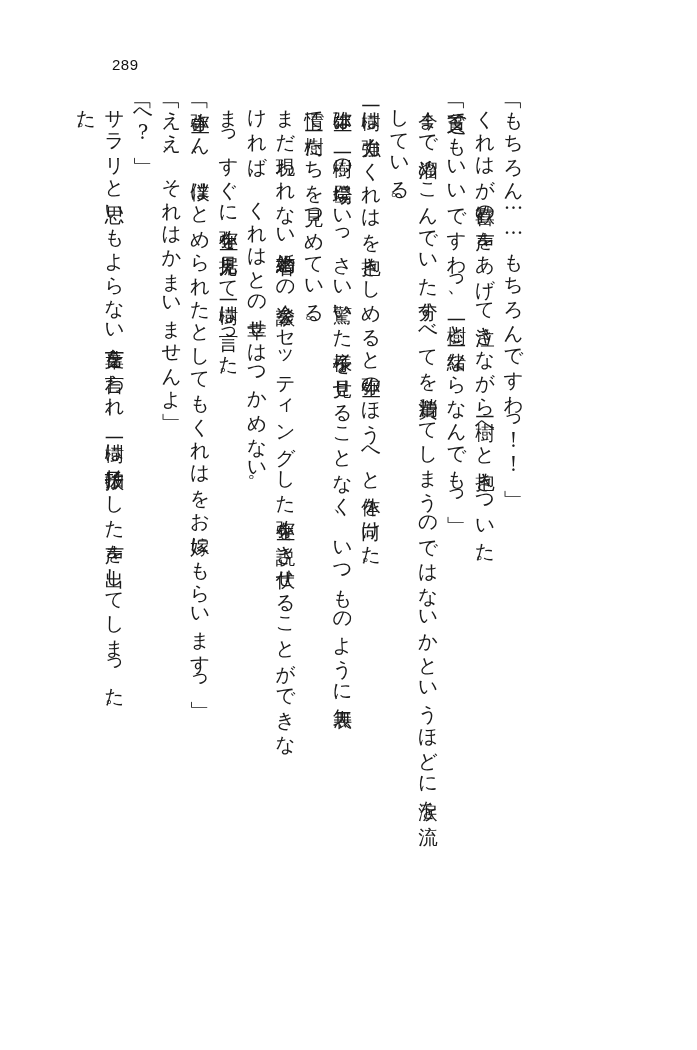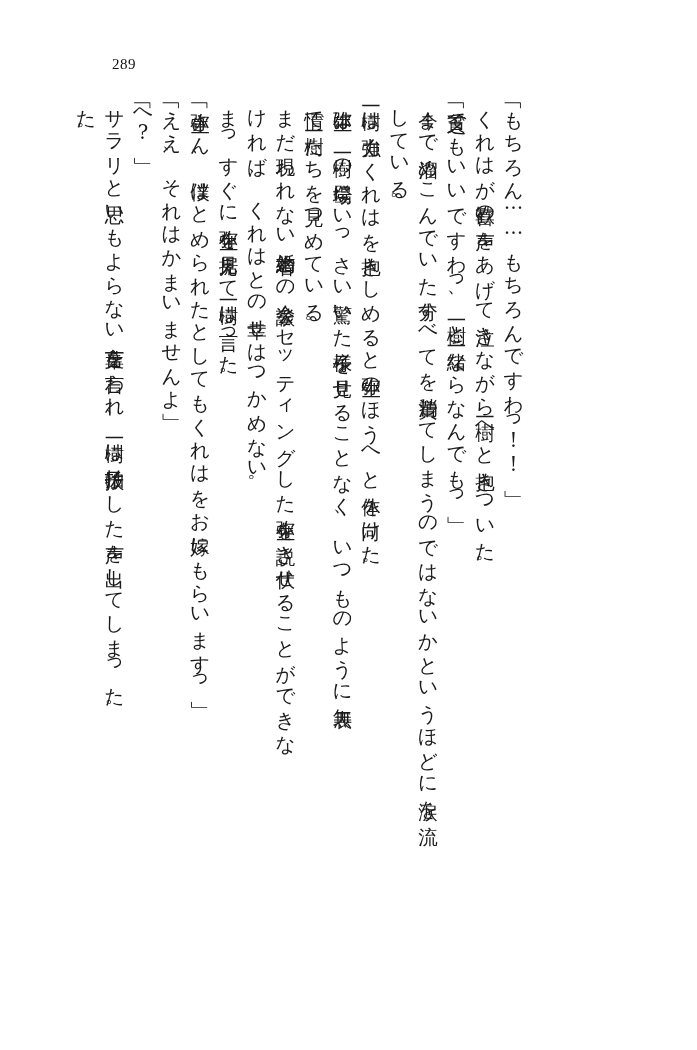--- a/index.html
+++ b/index.html
@@ -20,21 +20,21 @@
     width: 697px;
     height: 1050px;
     background: #ffffff;
   }
 
   .page-number {
     position: absolute;
     top: 56px;
     left: 112px;
     font-size: 15px;
-    font-family: Liberation Serif, serif;
+    font-family: Liberation Sans, sans-serif;
     color: #111;
     letter-spacing: 0.5px;
   }
 
   
   .text-body {
     position: absolute;
     top: 96px;
     right: 70px;
     height: 880px;

